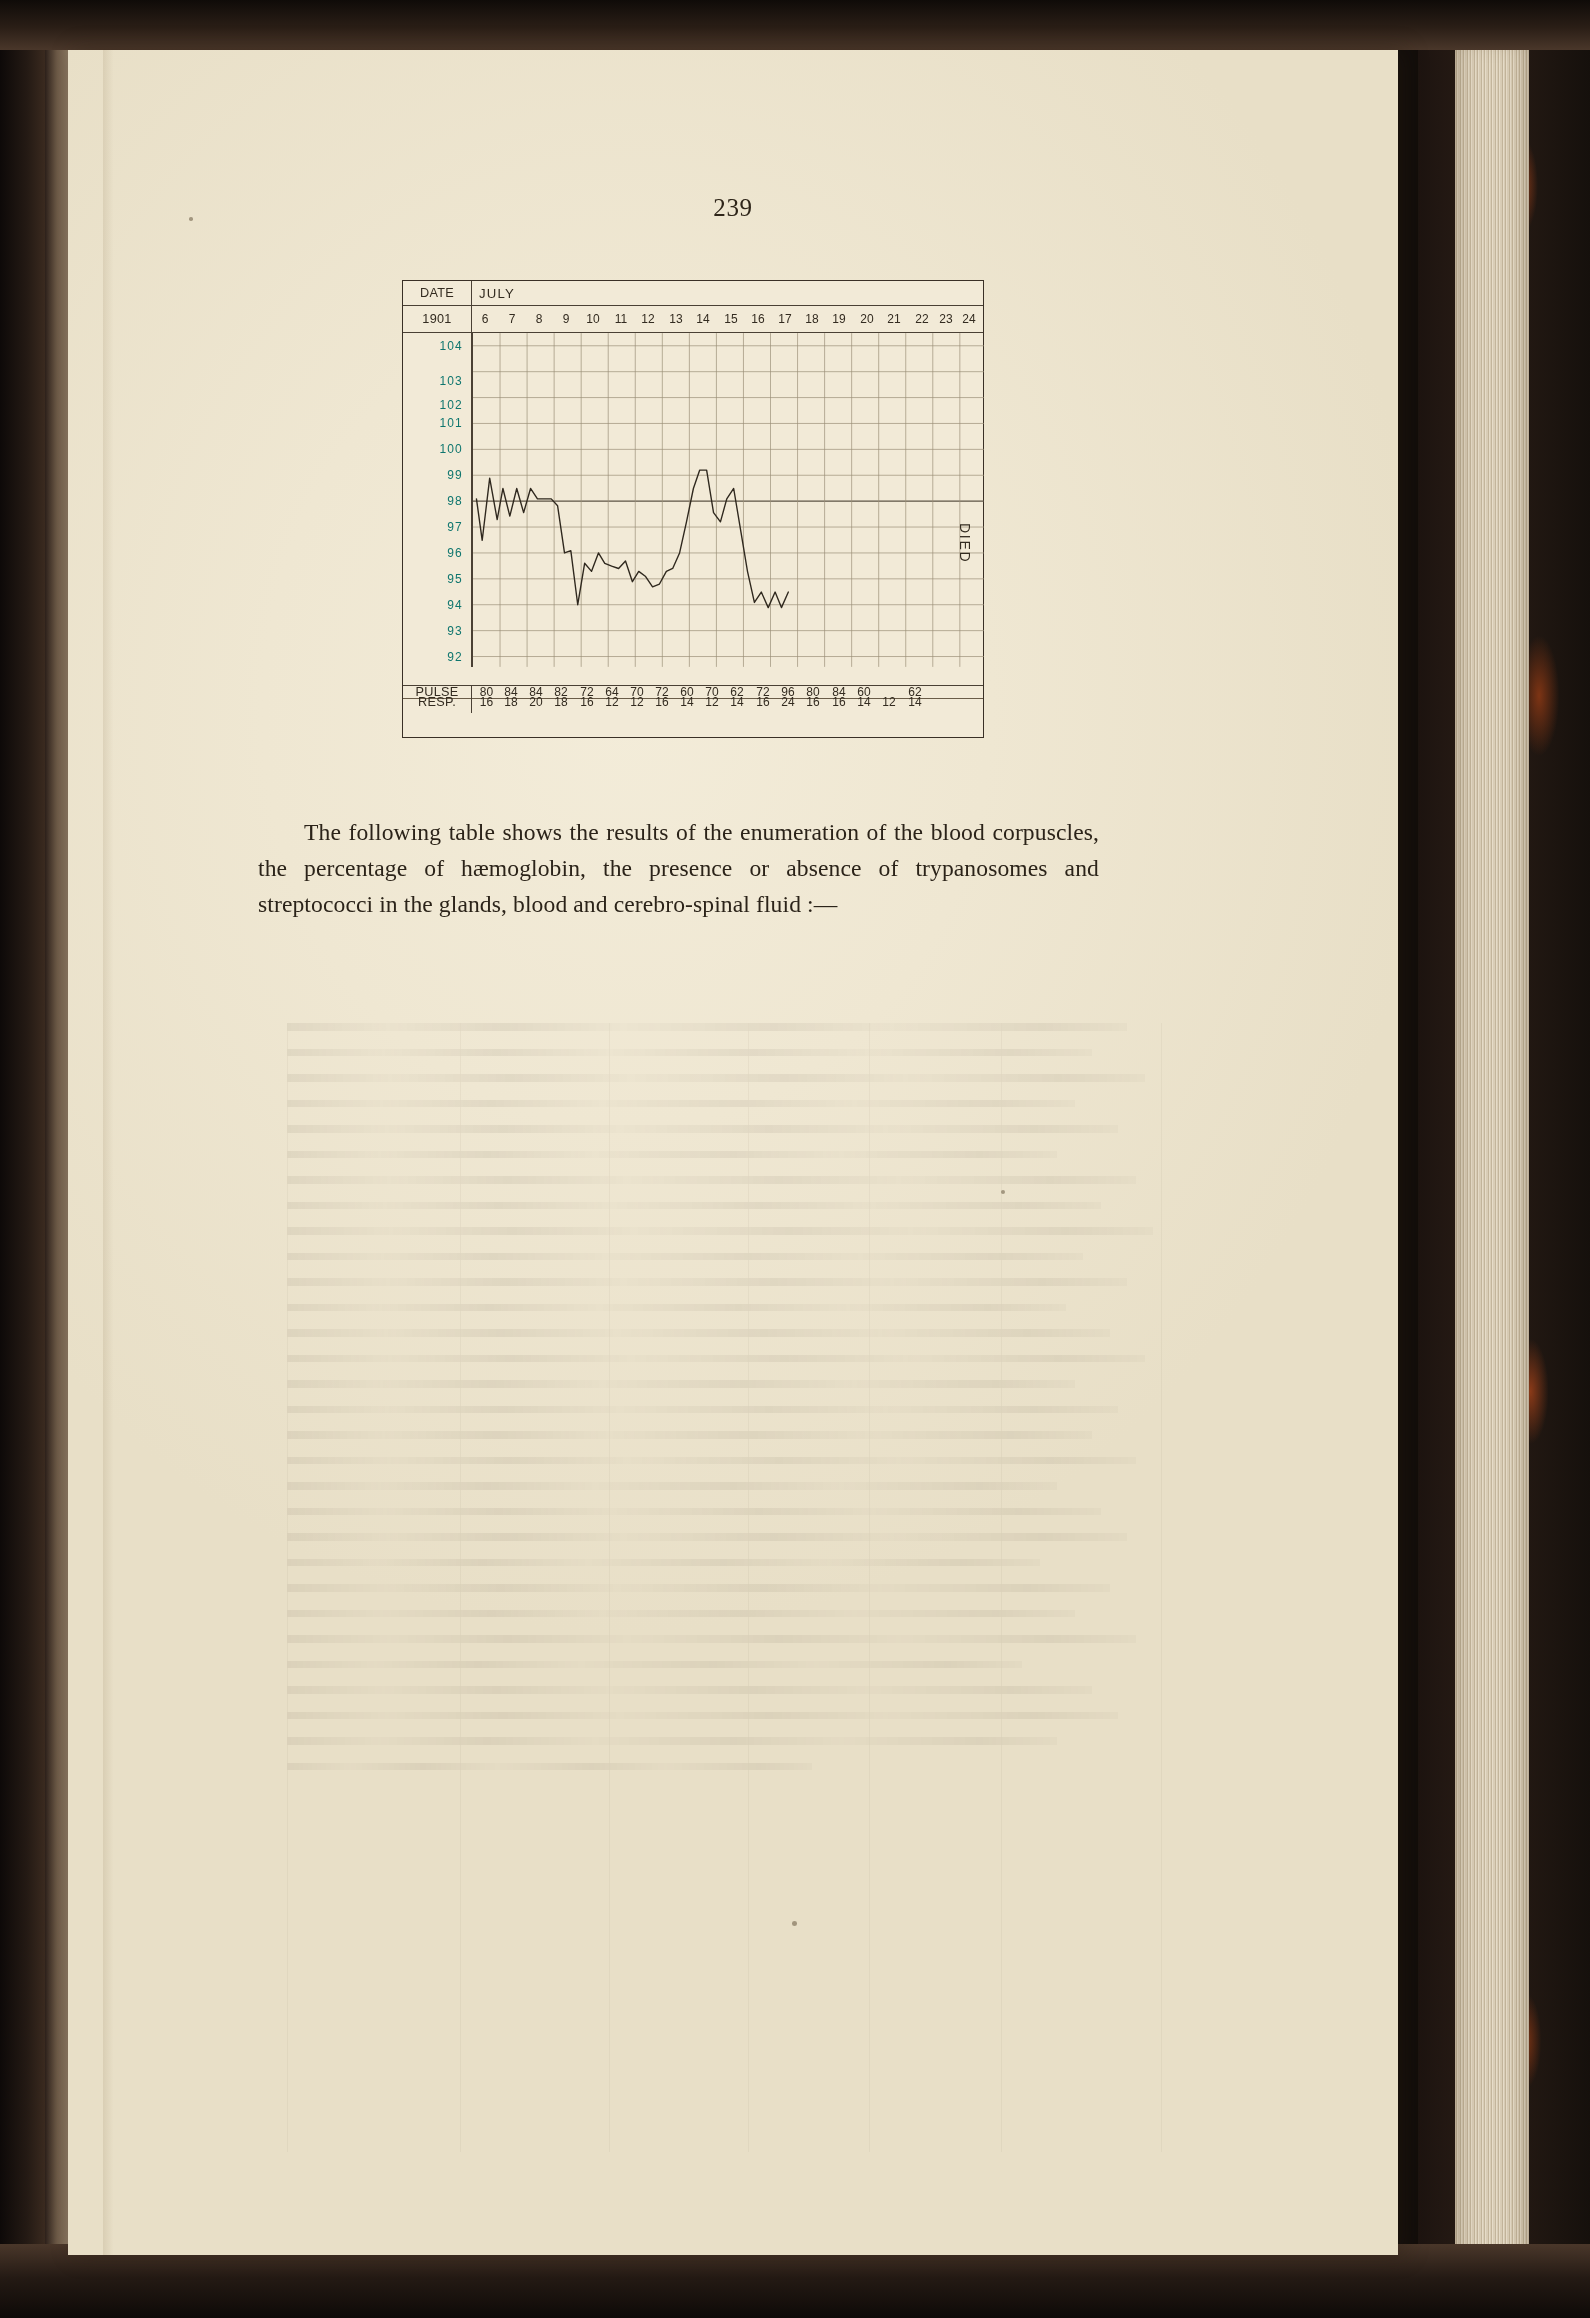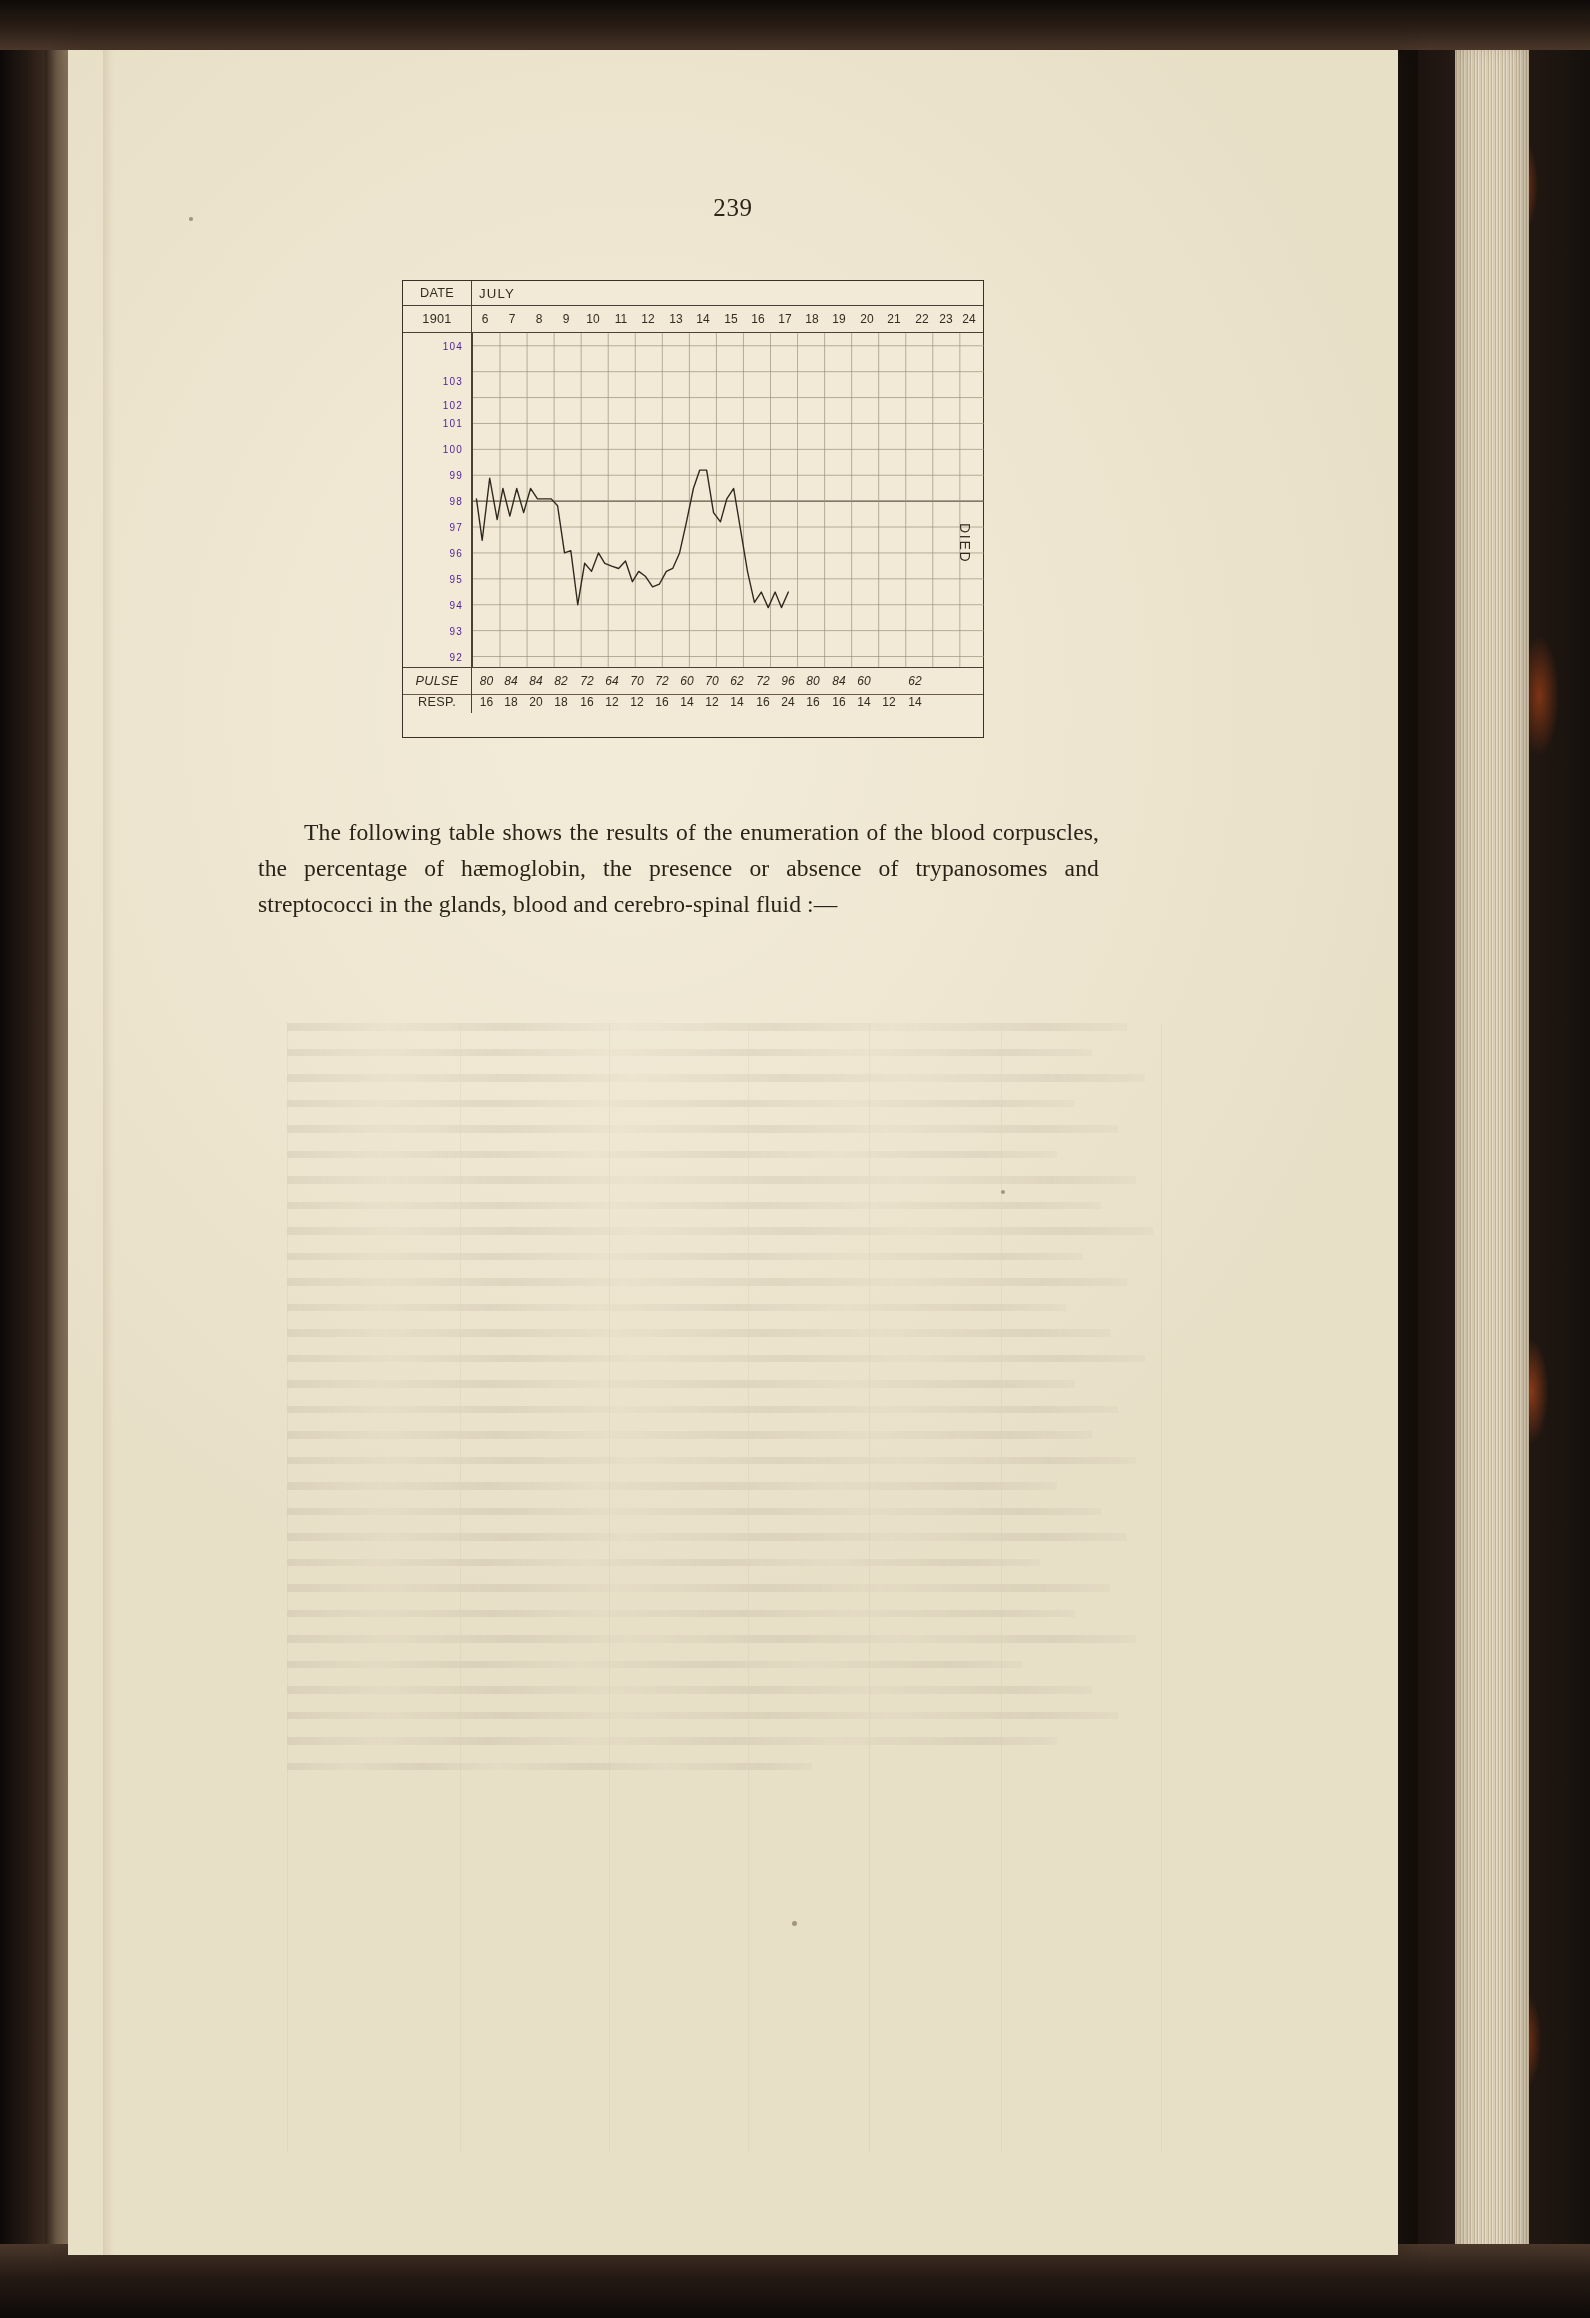--- a/index.html
+++ b/index.html
@@ -218,33 +218,32 @@
     left: 0; top: 52px;
     width: 69px; height: 334px;
     border-right: 1.2px solid #4a4034;
     box-sizing: border-box;
   }
   .ytick {
     position: absolute;
     right: 8px;
     transform: translateY(-50%);
     font-family: "Liberation Sans", sans-serif;
-    font-size: 10px;
+    font-size: 12px;
     letter-spacing: 1.2px;
-    color: #4c1d95;
+    color: #0f766e;
   }
 
   
   .row-pulse {
-    position: absolute; left: 0; top: 386px;
-    width: 100%; height: 28px;
+    position: absolute; left: 0; top: 404px;
+    width: 100%; height: 14px;
     border-top: 1.7px solid #4a4034;
     border-bottom: 0.9px solid #6a5c48;
     box-sizing: border-box;
-    font-style: italic;
   }
   .row-resp {
     position: absolute; left: 0; top: 409px;
     width: 100%; height: 23px;
     box-sizing: border-box;
   }
   .num-cell {
     position: absolute;
     top: 50%;
     transform: translate(-50%, -50%);

